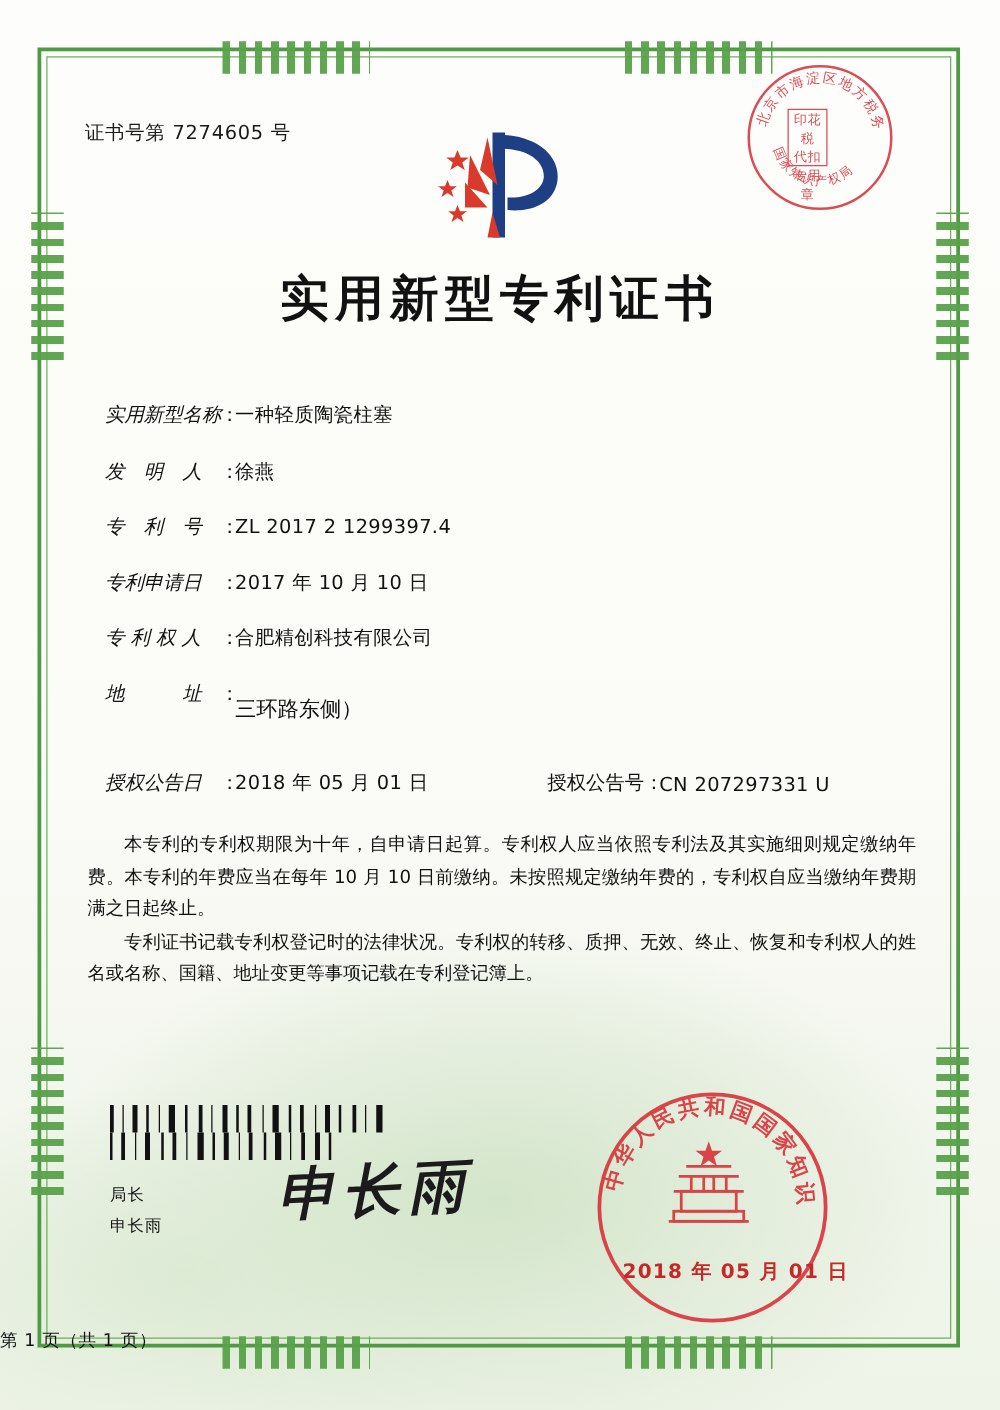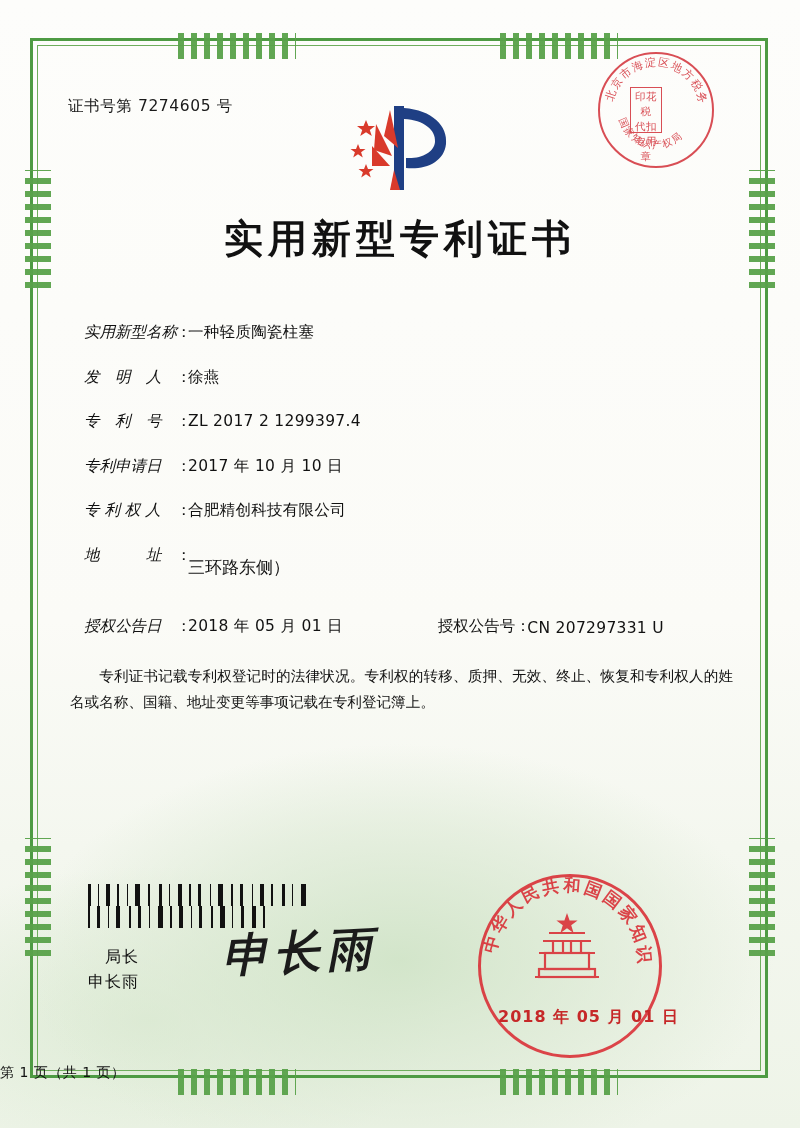--- a/index.html
+++ b/index.html
@@ -195,25 +195,24 @@
     display: inline-block;
     height: 22px;
     background: #111;
     vertical-align: top;
   }
   
   .director {
     position: absolute;
     left: 88px;
     top: 944px;
-    font-size: 16px;
+    font-size: 13px;
     line-height: 25px;
     color: #111;
     letter-spacing: 1px;
-    text-align: right;
   }
   .signature {
     position: absolute;
     left: 222px;
     top: 922px;
     font-family: "DejaVu Serif", "Liberation Serif", serif;
     font-size: 46px;
     color: #1b1b1b;
     letter-spacing: 6px;
     transform: rotate(-3deg);
@@ -348,20 +347,21 @@
       <span class="field-colon">：</span>
       <span class="field-value">2018 年 05 月 01 日</span>
       <span class="right">授权公告号</span>
       <span class="field-colon">：</span>
       <span class="field-value">CN 207297331 U</span>
     </div>
 
   </div>
 
   <div class="body-text">
+    <p>本专利的专利权期限为十年，自申请日起算。专利权人应当依照专利法及其实施细则规定缴纳年费。本专利的年费应当在每年 10 月 10 日前缴纳。未按照规定缴纳年费的，专利权自应当缴纳年费期满之日起终止。</p>
     <p>专利证书记载专利权登记时的法律状况。专利权的转移、质押、无效、终止、恢复和专利权人的姓名或名称、国籍、地址变更等事项记载在专利登记簿上。</p>
   </div>
 
   <div class="barcode">
     <span style="width:3px"></span><span style="width:2px;background:transparent"></span>
     <span style="width:1px"></span><span style="width:2px;background:transparent"></span>
     <span style="width:4px"></span><span style="width:2px;background:transparent"></span>
     <span style="width:2px"></span><span style="width:3px;background:transparent"></span>
     <span style="width:1px"></span><span style="width:2px;background:transparent"></span>
     <span style="width:5px"></span><span style="width:2px;background:transparent"></span>

